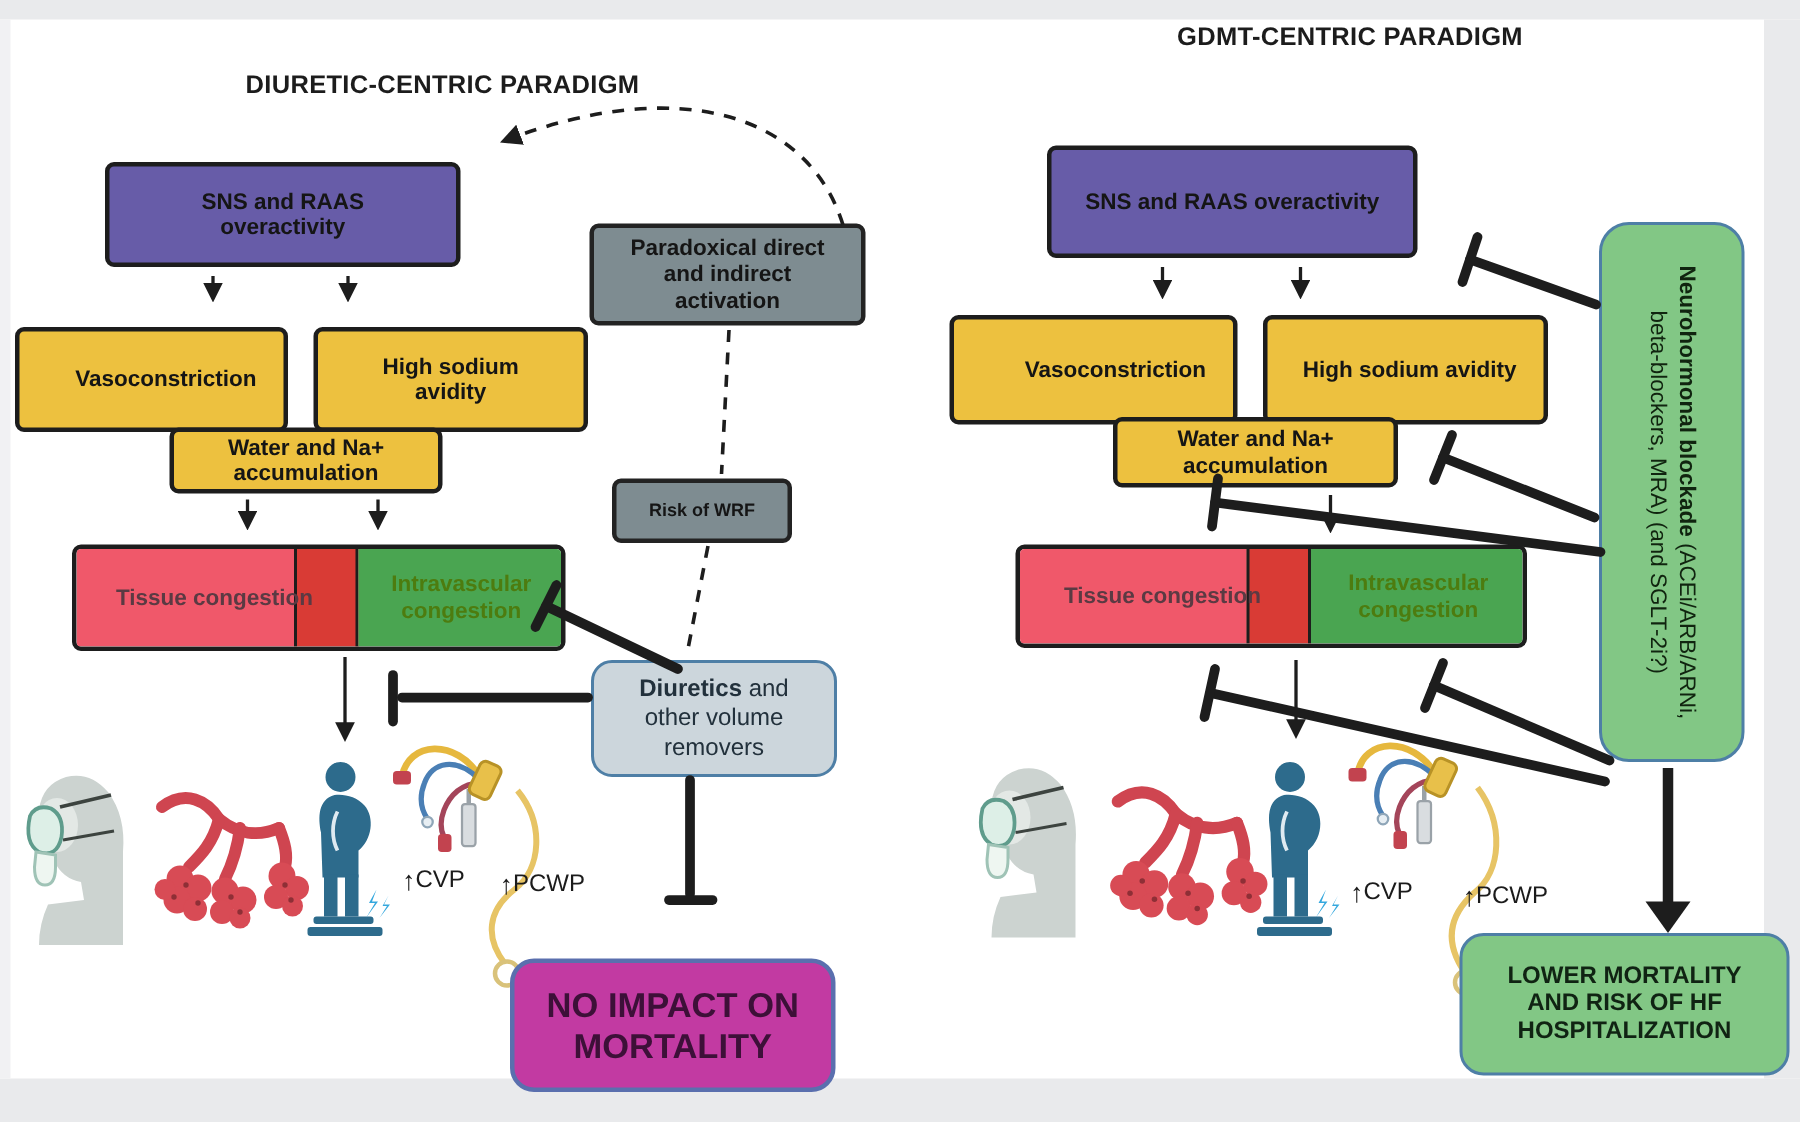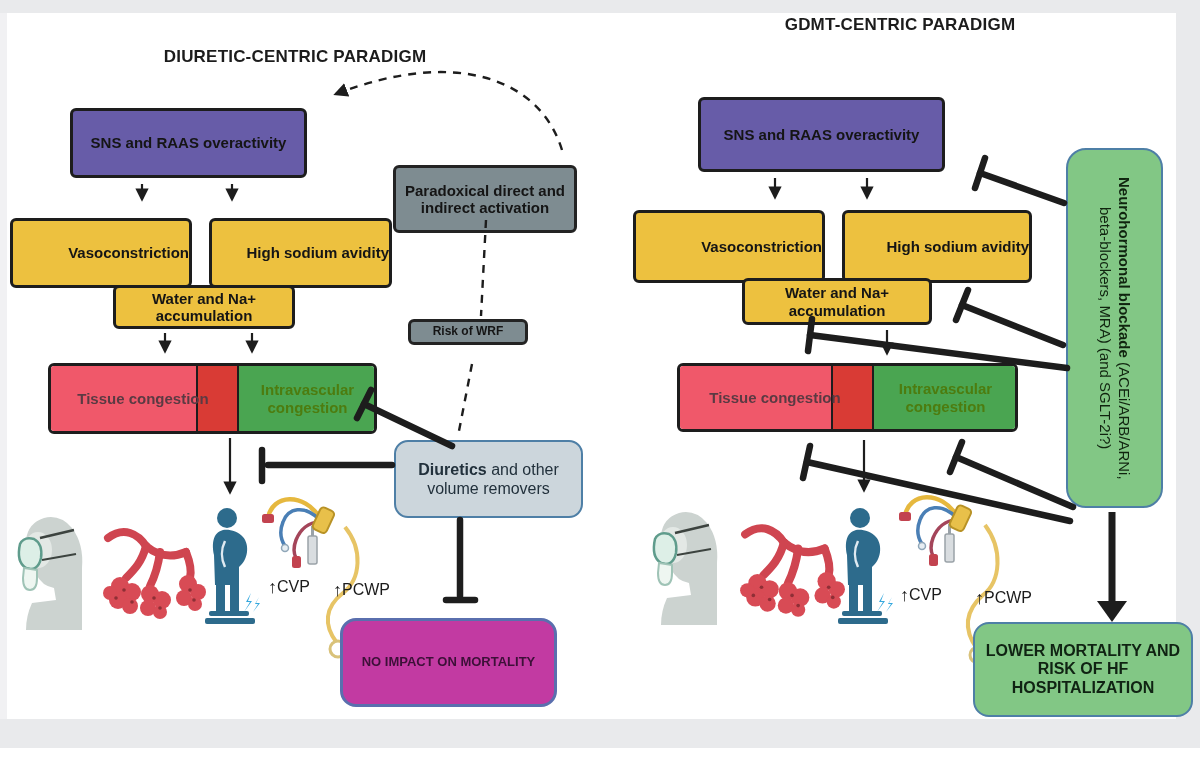--- a/index.html
+++ b/index.html
@@ -2,36 +2,36 @@
 <html><head>
 <meta charset="utf-8">
 <style>
   html,body{margin:0;padding:0;background:#ffffff;}
   #canvas{position:relative;width:1200px;height:760px;overflow:hidden;background:#ffffff;
           font-family:"Liberation Sans", sans-serif;}
   .band{position:absolute;background:#e9eaec;}
   .panel-title{position:absolute;font-size:17px;font-weight:700;color:#1c1c1c;text-align:center;letter-spacing:.2px;}
   .box{position:absolute;box-sizing:border-box;border:3px solid #1d1d1d;border-radius:6px;
        display:flex;align-items:center;justify-content:center;text-align:center;
-       font-weight:700;color:#151515;font-size:15px;line-height:1.15;padding:2px 0;z-index:3;}
+       font-weight:700;color:#151515;font-size:15px;line-height:1.15;padding:2px 18px;z-index:3;}
   .purple{background:#675ca8;}
   .yellow{background:#edc13f;justify-content:flex-end;}
   .grayb{background:#7e8c91;border-color:#232323;}
   .congestion{padding:0;overflow:hidden;display:flex;align-items:stretch;text-decoration:underline;}
   .seg{height:100%;}
   .seg-pink{background:#f0586a;}
   .seg-red{background:#d93b35;border-left:2.5px solid #1d1d1d;border-right:2.5px solid #1d1d1d;}
   .seg-green{background:#4aa551;flex:1;}
   .cong-label{position:absolute;top:0;height:100%;display:flex;align-items:center;justify-content:center;
               font-weight:700;font-size:15px;line-height:1.15;}
   .lbl-tissue{color:#5b3a43;}
   .lbl-intra{color:#4d7c0f;}
   .soft{border:2.5px solid #4e7fa6;border-radius:14px;}
   .diuretics{background:#ccd6dc;color:#22313c;font-weight:400;font-size:16px;line-height:1.2;}
-  .magenta{background:#c23aa2;color:#3d1038;font-size:13px;border-radius:16px;border-color:#5a6fae;}
+  .magenta{background:#c23aa2;color:#3d1038;font-size:23px;border-radius:16px;border-color:#5a6fae;margin-top:21px;}
   .greenbig{background:#82c785;color:#102313;font-size:16px;border-radius:16px;}
   .vertbox{background:#82c785;border:2.5px solid #4e7fa6;border-radius:20px;
            writing-mode:vertical-rl;font-size:15px;line-height:1.3;color:#10240f;
            font-weight:400;padding:8px 4px;}
   .vertbox b{font-weight:700;}
   .pressure{position:absolute;display:flex;align-items:flex-end;font-size:16px;font-weight:500;color:#1b1b1b;z-index:4;}
   .pressure .up{font-size:18px;font-weight:400;margin-right:0px;line-height:1;}
   svg.conn{position:absolute;left:0;top:0;z-index:5;pointer-events:none;}
   .icon{position:absolute;z-index:2;}
 </style>
@@ -56,41 +56,41 @@
   </div>
 
   <div class="box yellow" style="left:209px;top:218px;width:183px;height:70px;">
     <span>High sodium avidity</span>
   </div>
 
   <div class="box yellow" style="left:113px;top:285px;width:182px;height:44px;z-index:4;">
     <span>Water and Na+ accumulation</span>
   </div>
 
-  <div class="box grayb" style="left:393px;top:149px;width:184px;height:68px;margin-top:16px;">
+  <div class="box grayb" style="left:393px;top:149px;width:184px;height:68px;">
     <span>Paradoxical direct and indirect activation</span>
   </div>
 
-  <div class="box grayb" style="left:408px;top:319px;width:120px;height:26px;font-size:12px;">
+  <div class="box grayb" style="left:408px;top:319px;width:120px;height:43px;font-size:12px;">
     <span>Risk of WRF</span>
   </div>
 
   <div class="box congestion" style="left:48px;top:363px;width:329px;height:71px;">
     <div class="seg seg-pink" style="width:145px;"></div>
     <div class="seg seg-red" style="width:39px;"></div>
     <div class="seg seg-green"></div>
     <div class="cong-label lbl-tissue" style="left:0;width:184px;">
         <span>Tissue congestion</span>
       </div>
     <div class="cong-label lbl-intra" style="left:184px;width:145px;">
         <span>Intravascular congestion</span>
       </div>
   </div>
 
-  <div class="box soft diuretics" style="left:394px;top:440px;width:189px;height:78px;">
+  <div class="box soft diuretics" style="left:394px;top:440px;width:164px;height:78px;">
     <span><b>Diuretics</b><span> and other volume removers</span></span>
   </div>
 
   <div class="box magenta" style="left:340px;top:618px;width:217px;height:89px;">
     <span>NO IMPACT ON MORTALITY</span>
   </div>
 
   <div class="pressure" style="left:268px;top:578px;">
     <span class="up">↑</span>
       <span>CVP</span>

